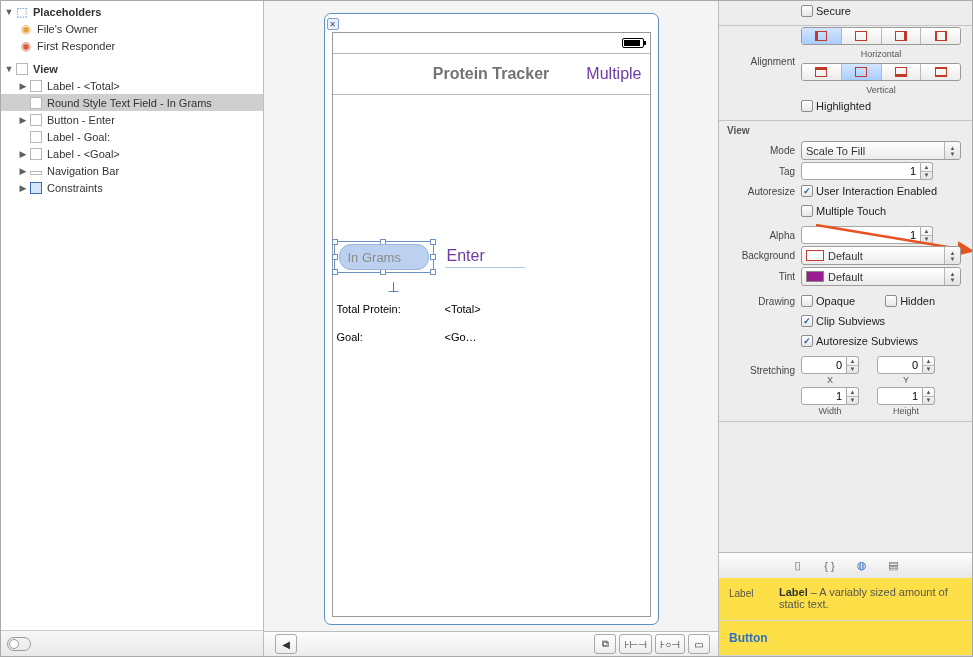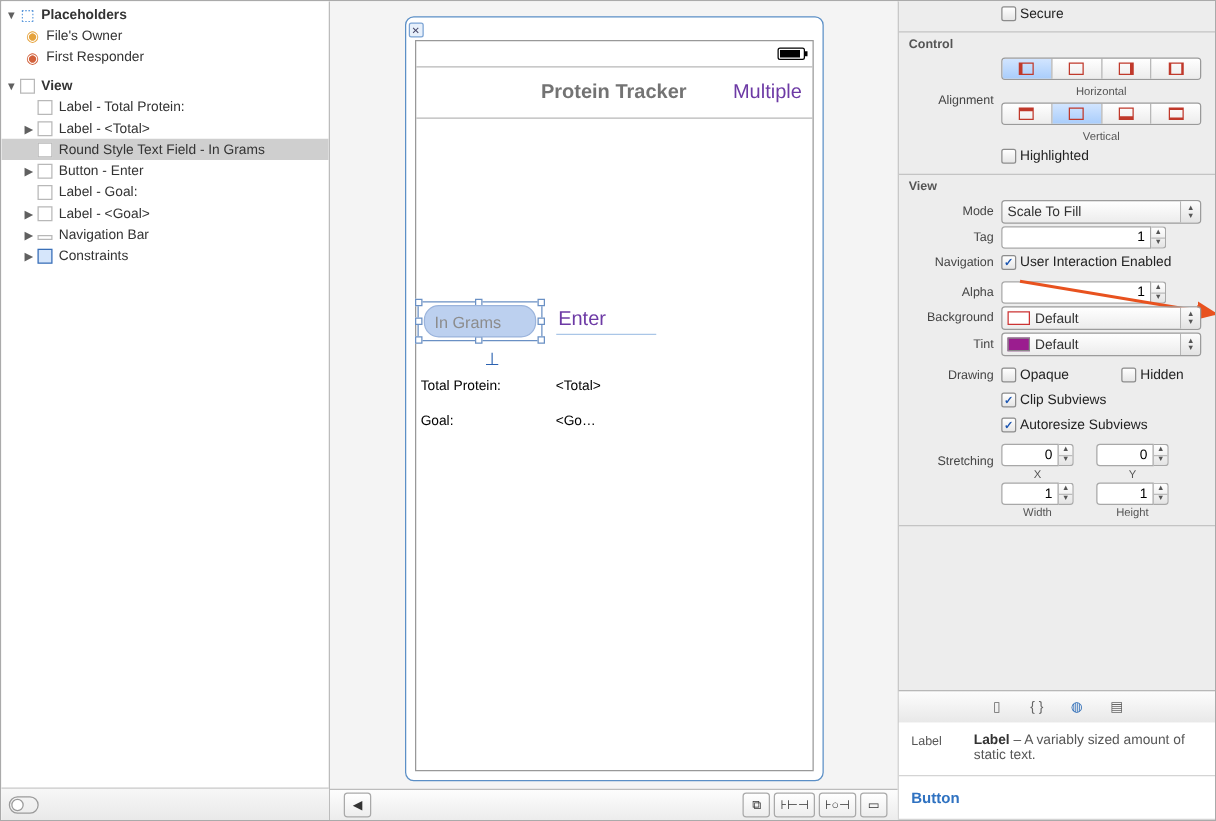--- a/index.html
+++ b/index.html
@@ -60,21 +60,21 @@
     .canvas-footer { height:30px; border-top:1px solid #bcbcbc; background:linear-gradient(#fdfdfd,#ececec); display:flex; align-items:center; justify-content:space-between; padding:0 8px;}
     .btn { height:20px; min-width:22px; padding:0 4px; border:1px solid #a9a9a9; border-radius:3px; background:linear-gradient(#fff,#ededed); display:inline-flex; align-items:center; justify-content:center; margin-left:3px; font-size:10px;}
     .btn-group { display:flex; }
 
     
     .inspector { width:254px; border-left:1px solid #bcbcbc; display:flex; flex-direction:column; background:#ededed;}
     .insp-body { flex:1; overflow:auto; }
     .section { border-bottom:1px solid #c4c4c4; padding-bottom:4px; }
     .sec-row { display:flex; align-items:center; min-height:20px; padding:1px 6px 1px 0; }
     .sec-lab { width:82px; text-align:right; padding-right:6px; color:#444; font-size:10px;}
-    .sec-ctrl { flex:1; display:flex; align-items:center; flex-wrap:wrap; gap:4px 18px;}
+    .sec-ctrl { flex:1; display:flex; align-items:center; flex-wrap:wrap; gap:4px 6px;}
     .sec-title { font-weight:bold; color:#555; padding:4px 0 4px 8px; font-size:10px;}
     .chk { display:inline-flex; align-items:center; gap:3px; font-size:10px; color:#222;}
     .cbx { width:12px; height:12px; border:1px solid #8c8c8c; border-radius:2px; background:linear-gradient(#fff,#e6e6e6); display:inline-flex; align-items:center; justify-content:center; font-size:9px; color:#1a54b0;}
     .cbx.on::after{content:'✓'; font-weight:bold;}
     .seg { display:flex; border:1px solid #9a9a9a; border-radius:3px; overflow:hidden; width:160px; height:18px;}
     .seg .cell{ flex:1; border-left:1px solid #b8b8b8; display:flex; align-items:center; justify-content:center; background:linear-gradient(#fff,#ececec);}
     .seg .cell:first-child{border-left:none;}
     .seg .cell.sel { background:linear-gradient(#d2e5ff,#a9cdfb);}
     .al-box { width:12px; height:10px; border:1px solid #c0392b; position:relative;}
     .seg-sub { font-size:9px; color:#555; text-align:center; width:160px;}
@@ -88,21 +88,21 @@
     .popup .arrows{ position:absolute; right:0; top:0; bottom:0; width:16px; border-left:1px solid #b5b5b5; display:flex; flex-direction:column; align-items:center; justify-content:center; color:#555; font-size:6px; background:linear-gradient(#fcfcfc,#e3e3e3); border-radius:0 3px 3px 0;}
     .swatch { width:18px; height:11px; border:1px solid #888; margin-right:4px;}
     .sub-pair { display:flex; flex-direction:column; align-items:center; }
     .sub-pair .cap { font-size:9px; color:#555; margin-top:1px;}
     .divider { height:4px; }
 
     
     .lib-tabs { height:26px; border-top:1px solid #b8b8b8; background:linear-gradient(#fdfdfd,#e8e8e8); display:flex; align-items:center; justify-content:center; gap:14px;}
     .lib-tab { width:18px; height:16px; display:flex; align-items:center; justify-content:center; color:#666; font-size:11px;}
     .lib-tab.sel{ color:#2668b5;}
-    .lib-list { background:#ffffff; }
+    .lib-list { background:#fde047; }
     .lib-item { display:flex; padding:8px 10px 10px 10px; border-bottom:1px solid #d4d4d4;}
     .lib-item .nm{ width:50px; font-size:10px; color:#555; padding-top:2px;}
     .lib-item .desc{ flex:1; font-size:10px; color:#555;}
     .lib-item .desc b{ color:#333;}
     .lib-item.btn-item .nm{ color:#2f72c1; font-weight:bold; font-size:12px;}
   </style>
 </head>
 <body>
 
 <div class="outline">
@@ -121,26 +121,20 @@
       <span class="ol-label">First Responder</span>
     </div>
     <div style="height:6px"></div>
     <div class="ol-row">
       <span class="disclosure">▼</span>
       <span class="ol-icon">
           <span class="sq"></span>
         </span>
       <span class="ol-label ol-sec">View</span>
     </div>
-    <div class="ol-row indent2">
-        <span class="ol-icon">
-          <span class="sq"></span>
-        </span>
-        <span class="ol-label">Label - Total Protein:</span>
-      </div>
     <div class="ol-row indent2d">
         <span class="disclosure">▶</span>
         <span class="ol-icon">
           <span class="sq"></span>
         </span>
         <span class="ol-label">Label - &lt;Total&gt;</span>
       </div>
     <div class="ol-row indent2 selected">
         <span class="ol-icon">
           <span class="sq"></span>
@@ -256,21 +250,20 @@
       <div class="sec-row">
           <span class="sec-lab"></span>
         <span class="chk">
             <span class="cbx"></span>
             <span>Secure</span>
           </span>
       </div>
     </div>
 
     <div class="section">
-      <div class="sec-title">Control</div>
       <div class="sec-row">
         <span class="sec-lab">Alignment</span>
         <div class="sec-ctrl" style="flex-direction:column; align-items:flex-start;">
           <div class="seg">
             <div class="cell sel">
                 <span class="al-box" style="border-left-width:3px;"></span>
               </div>
             <div class="cell">
                 <span class="al-box"></span>
               </div>
@@ -321,24 +314,31 @@
         <span class="sec-lab">Tag</span>
         <div class="numfield">
             <input value="1" style="">
             <span class="stepper">
               <div>▲</div>
               <div>▼</div>
             </span>
           </div>
       </div>
       <div class="sec-row">
-        <span class="sec-lab">Navigation</span>
+        <span class="sec-lab">Autoresize</span>
         <span class="chk">
             <span class="cbx on"></span>
             <span>User Interaction Enabled</span>
+          </span>
+      </div>
+      <div class="sec-row">
+          <span class="sec-lab"></span>
+        <span class="chk">
+            <span class="cbx"></span>
+            <span>Multiple Touch</span>
           </span>
       </div>
       <div class="divider"></div>
       <div class="sec-row">
         <span class="sec-lab">Alpha</span>
         <div class="numfield">
             <input value="1" style="">
             <span class="stepper">
               <div>▲</div>
               <div>▼</div>

